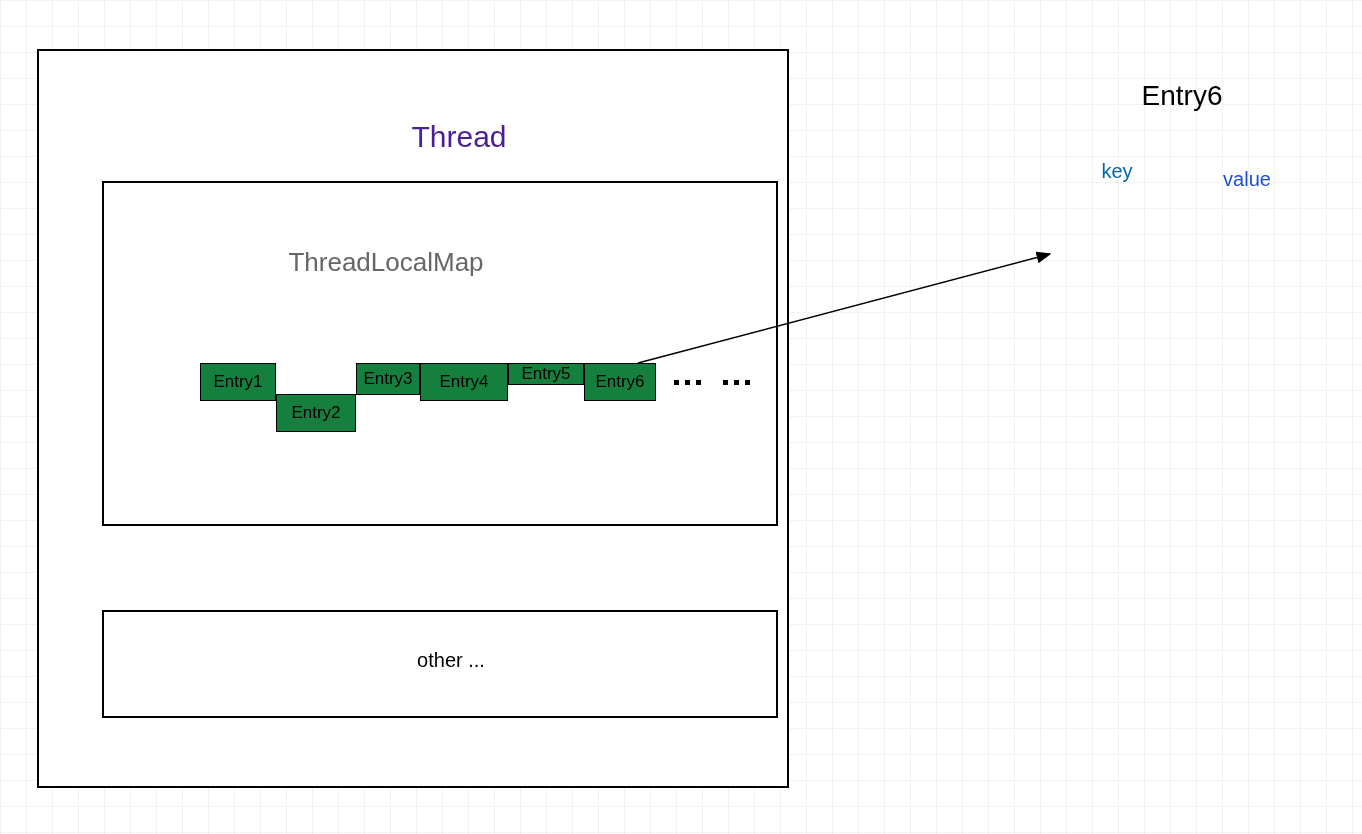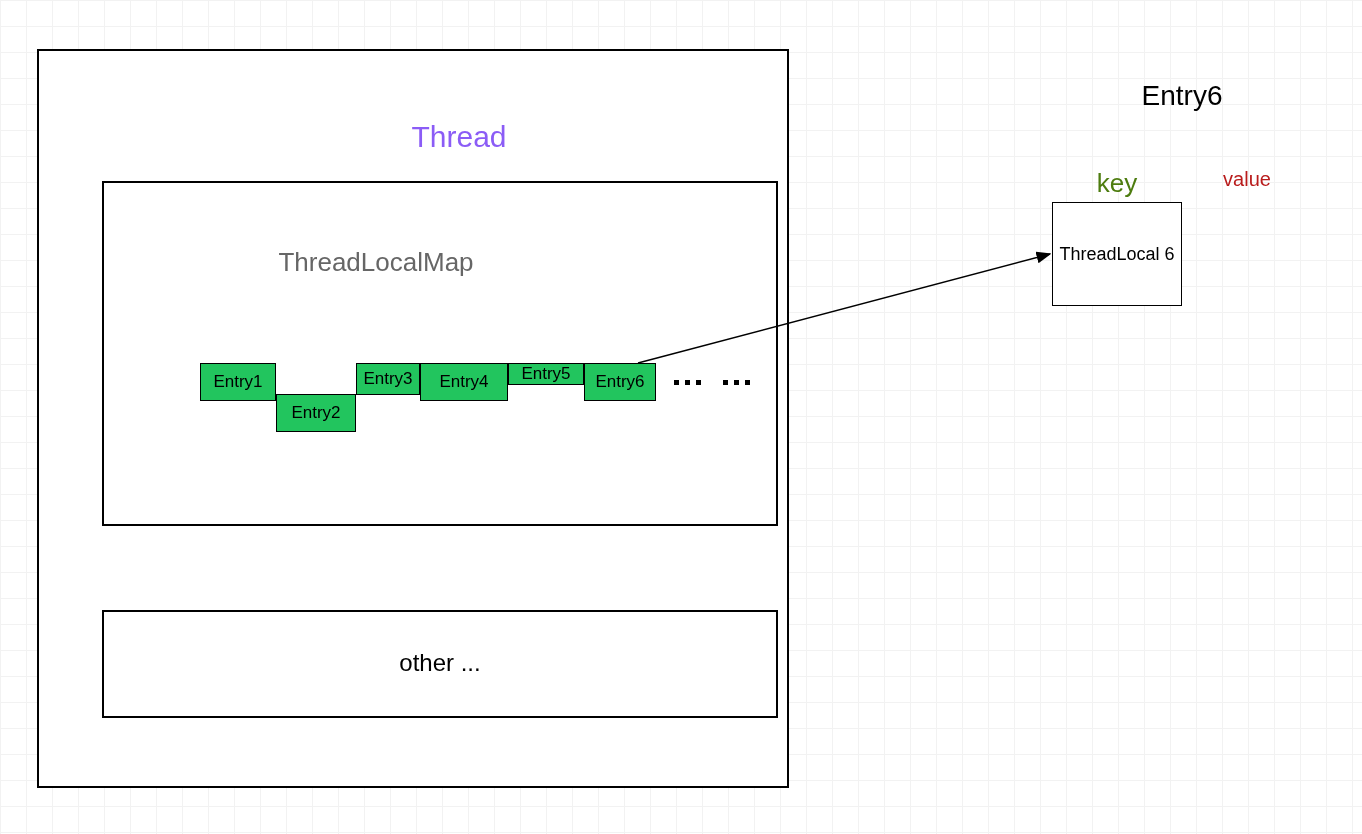--- a/index.html
+++ b/index.html
@@ -31,21 +31,21 @@
     position: absolute;
     text-align: center;
   }
   .entries {
     position: absolute;
     display: flex;
     flex-direction: row;
   }
   .entry-cell {
     border: 1px solid #000;
-    background: #22c55e;
+    background: #15803d;
     box-sizing: border-box;
     display: flex;
     align-items: center;
     justify-content: center;
     font-size: 17px;
     color: #000;
   }
   .dots {
     display: flex;
     align-items: center;
@@ -78,25 +78,25 @@
     pointer-events: none;
   }
 </style>
 </head>
 <body>
 
 <div class="grid-bg"></div>
 
 <div class="box" style="left:37px; top:49px; width:752px; height:739px;"></div>
 
-<div class="label" style="left:37px; top:120px; width:844px; font-size:30px; color:#8b5cf6;">Thread</div>
+<div class="label" style="left:37px; top:120px; width:844px; font-size:30px; color:#4c1d95;">Thread</div>
 
 <div class="box" style="left:102px; top:181px; width:676px; height:345px;"></div>
 
-<div class="label" style="left:102px; top:247px; width:548px; font-size:26px; color:#666;">ThreadLocalMap</div>
+<div class="label" style="left:112px; top:247px; width:548px; font-size:26px; color:#666;">ThreadLocalMap</div>
 
 <div class="entries" style="left:200px; top:363px; height:38px;">
   <div class="entry-cell" style="width:76px; height:38px;">Entry1</div>
   <div class="entry-cell" style="width:80px; height:38px;margin-top:31px;">Entry2</div>
   <div class="entry-cell" style="width:64px; height:32px;">Entry3</div>
   <div class="entry-cell" style="width:88px; height:38px;">Entry4</div>
   <div class="entry-cell" style="width:76px; height:22px;">Entry5</div>
   <div class="entry-cell" style="width:72px; height:38px;">Entry6</div>
   <div class="dots" style="margin-left:18px;">
     <span></span>
@@ -105,30 +105,29 @@
   </div>
   <div class="dots" style="margin-left:22px;">
     <span></span>
       <span></span>
       <span></span>
   </div>
 </div>
 
 <div class="box" style="left:102px; top:610px; width:676px; height:108px;"></div>
 
-<div class="label" style="left:102px; top:649px; width:676px; font-size:24px; color:#000;">other ...</div>
+<div class="label" style="left:102px; top:649px; width:676px; font-size:20px; color:#000;padding-left:11px;">other ...</div>
 
 <div class="label" style="left:1052px; top:80px; width:260px; font-size:28px; color:#000;">Entry6</div>
 
-<div class="label" style="left:1052px; top:168px; width:130px; font-size:26px; color:#4d7c0f;">key</div>
+<div class="label" style="left:1052px; top:160px; width:130px; font-size:20px; color:#0369a1;">key</div>
 
-<div class="label" style="left:1182px; top:168px; width:130px; font-size:20px; color:#b91c1c;">value</div>
+<div class="label" style="left:1182px; top:168px; width:130px; font-size:20px; color:#1d4ed8;">value</div>
 
 <div class="kv-table" style="left:1052px; top:202px;">
-  <div class="kv-cell" style="width:130px; height:104px;">ThreadLocal 6</div>
 </div>
 
 <svg class="arrow" style="left:0; top:0; width:1362px; height:834px;">
   <defs>
     <marker id="arrowhead" markerWidth="10" markerHeight="8" refX="9" refY="4" orient="auto">
       <polygon points="0 0, 10 4, 0 8" fill="#000"></polygon>
     </marker>
   </defs>
   <line x1="638" y1="363" x2="1050" y2="254" stroke="#000" stroke-width="1.5" marker-end="url(#arrowhead)"></line>
 </svg>

